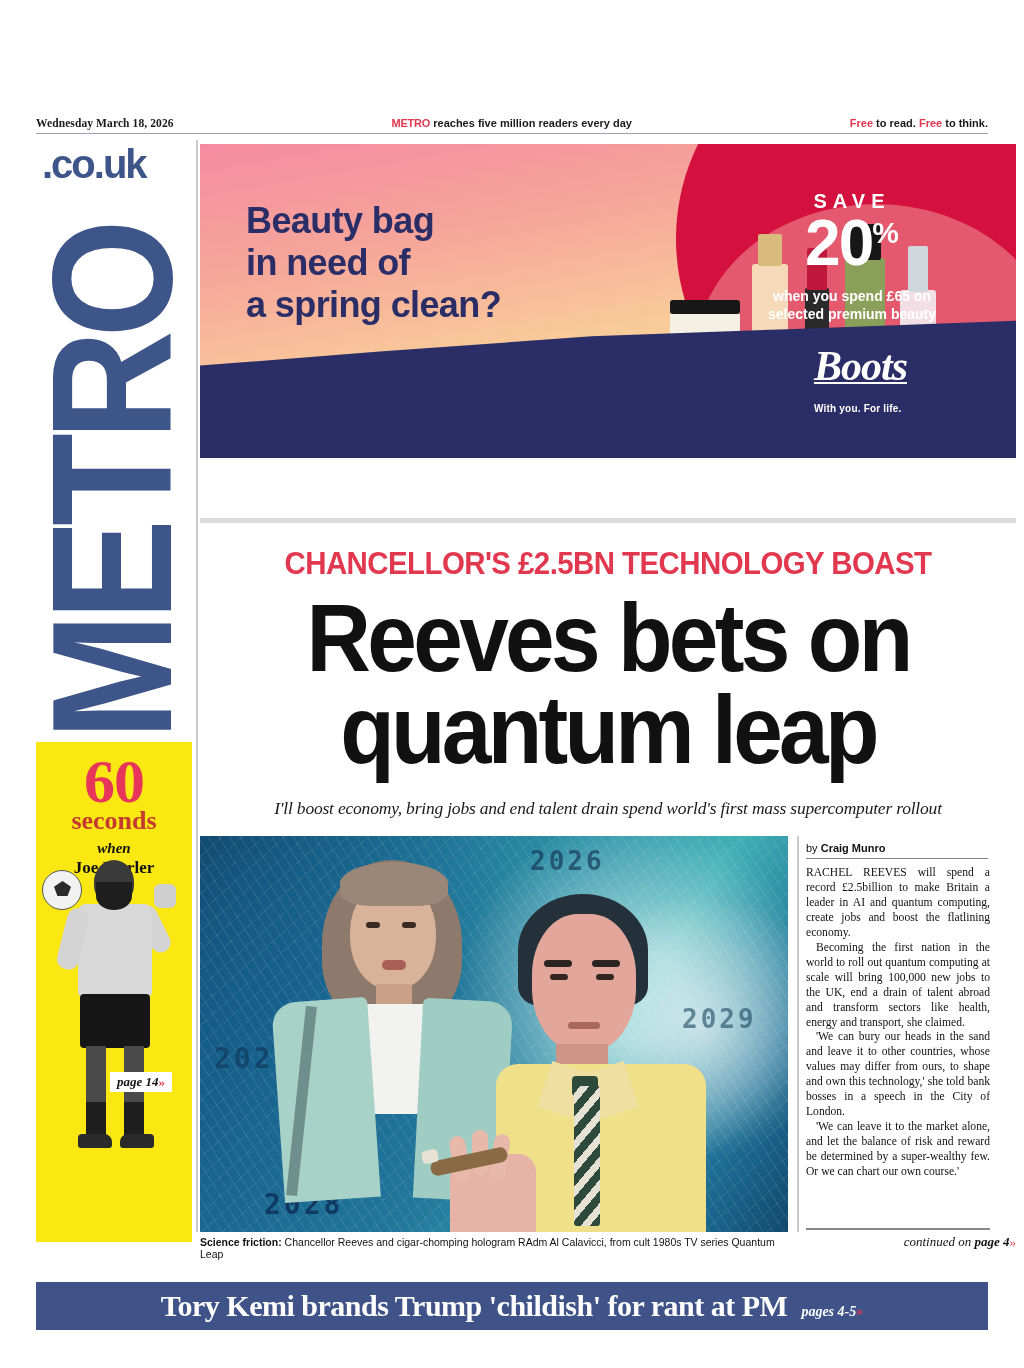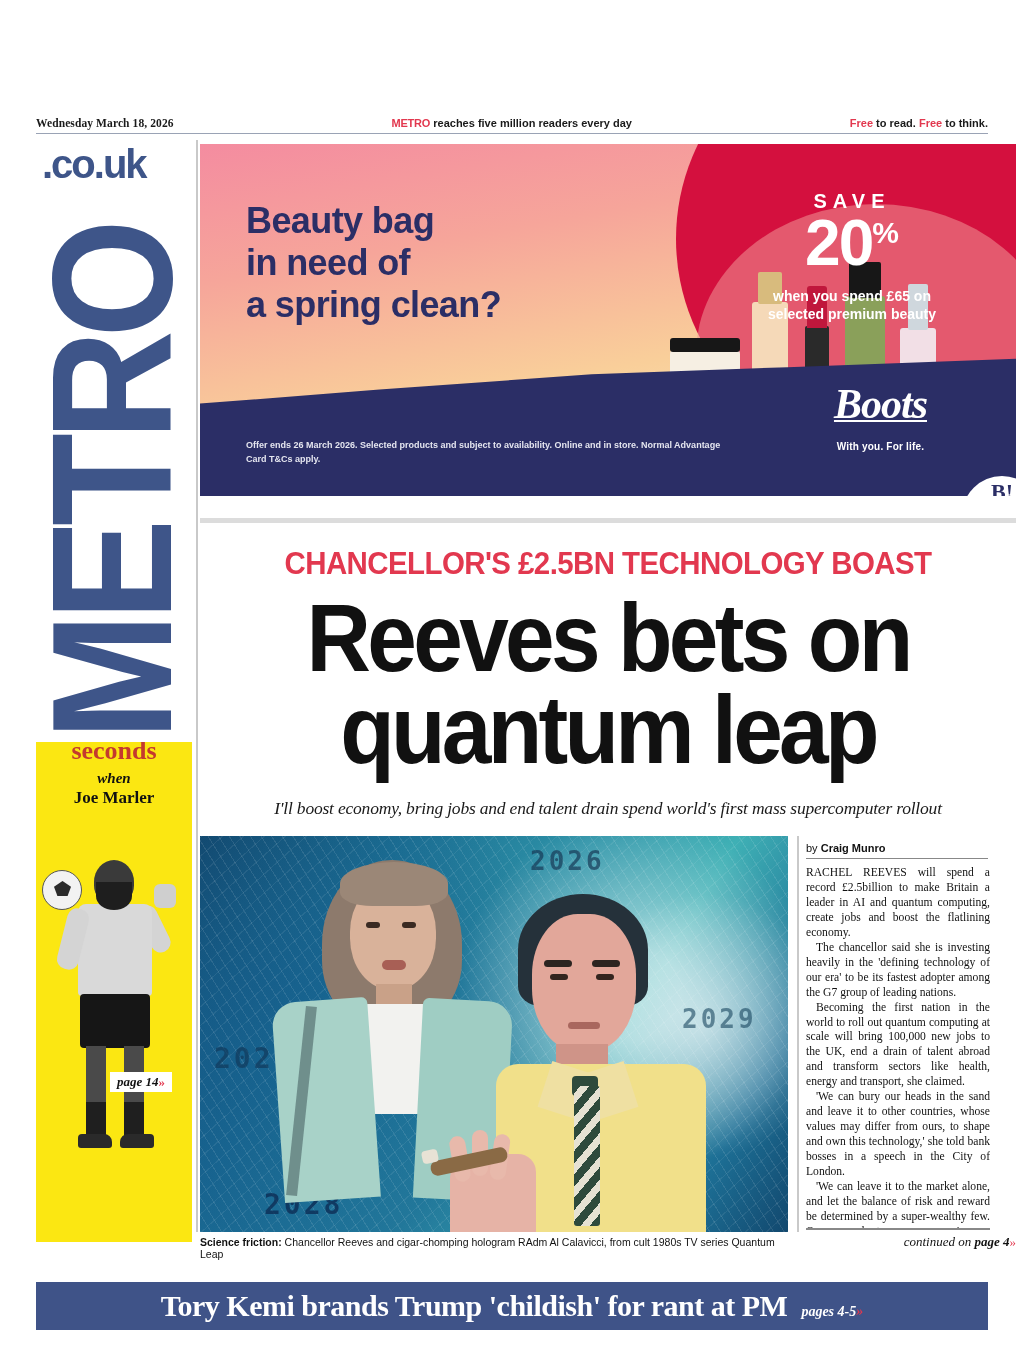--- a/index.html
+++ b/index.html
@@ -102,21 +102,21 @@
   .page14-tag {
     position: absolute; left: 110px; top: 1072px;
     background: #ffffff; padding: 2px 7px;
     font-family: "Liberation Serif", serif; font-weight: bold; font-style: italic;
     font-size: 13px; color: #111; border: 0;
   }
   .page14-tag .arrow { color: #e2384f; font-style: normal; }
 
   
   .ad {
-    position: absolute; left: 200px; top: 144px; width: 816px; height: 352px;
+    position: absolute; left: 200px; top: 144px; width: 816px; height: 314px;
     overflow: hidden;
     background: linear-gradient(170deg, #f48ca0 0%, #f6a59a 28%, #f9cf9a 60%, #fbe5b4 82%, #fdf0cf 100%);
     text-decoration: underline;
   }
   .ad-red-blob {
     position: absolute; right: -90px; top: -120px; width: 430px; height: 430px;
     border-radius: 50%; background: #d4103e;
   }
   .ad-pink-blob {
     position: absolute; right: -40px; top: 60px; width: 360px; height: 300px;
@@ -145,21 +145,21 @@
   .ad-shop {
     position: absolute; left: 46px; bottom: 78px;
     font-family: "Liberation Sans", sans-serif; font-weight: bold;
     font-size: 21px; color: #ffffff;
   }
   .ad-terms {
     position: absolute; left: 46px; bottom: 30px; width: 480px;
     font-size: 9px; line-height: 1.5; color: #e4e5ef; font-weight: bold;
   }
   .ad-boots {
-    position: absolute; right: 89px; bottom: 44px; text-align: center;
+    position: absolute; right: 109px; bottom: 44px; text-align: left;
   }
   .ad-boots .boots-word {
     font-family: "Liberation Serif", serif; font-style: italic; font-weight: bold;
     font-size: 42px; color: #fff; letter-spacing: -1px; line-height: 1;
     text-decoration: underline; text-decoration-thickness: 2px; text-underline-offset: 2px;
   }
   .ad-boots .boots-tag { font-size: 10px; color: #fff; font-weight: bold; margin-top: 16px; letter-spacing: .2px; }
 
   
   .prod { position: absolute; bottom: 90px; }
@@ -320,20 +320,21 @@
   <div class="masthead">
     <div class="masthead-inner">
       <div class="metro-word">METRO</div>
     </div>
   </div>
 
   <div class="v-rule-left"></div>
   <div class="v-rule-right"></div>
 
   <div class="sixty-panel">
+    <div class="sixty-60">60</div>
     <div class="sixty-seconds">seconds</div>
     <div class="sixty-with">when</div>
     <div class="sixty-name">Joe Marler</div>
     <div class="figure-wrap">
       <div class="ball"></div>
       <div class="fig-arm-r"></div>
       <div class="fig-hand"></div>
       <div class="fig-body"></div>
       <div class="fig-arm-l"></div>
       <div class="fig-head"></div>
@@ -381,21 +382,20 @@
       <div class="ad-save">SAVE</div>
       <div class="ad-20"><span>20</span><sup>%</sup></div>
       <div class="ad-spend">when you spend £65 on selected premium beauty</div>
     </div>
 
     <div class="ad-points">
       <div class="b-mark">B!</div>
 
     </div>
 
-    <div class="ad-terms">Offer ends 26 March 2026. Selected products and subject to availability. Online and in store. Normal Advantage Card T&amp;Cs apply.</div>
     <div class="ad-boots">
       <div class="boots-word">Boots</div>
       <div class="boots-tag">With you. For life.</div>
     </div>
   </div>
   <div class="rule-below-ad"></div>
 
   <div class="kicker">CHANCELLOR'S £2.5BN TECHNOLOGY BOAST</div>
   <div class="headline">
     <div>Reeves bets on</div>
@@ -445,21 +445,20 @@
     <div class="cigar-ash"></div>
   </div>
 
   <div class="caption"><b>Science friction:</b><span> Chancellor Reeves and cigar-chomping hologram RAdm Al Calavicci, from cult 1980s TV series Quantum Leap</span></div>
 
   <div class="continued"><span>continued on </span><b>page 4</b><span class="arrow">»</span></div>
 
   <div class="byline"><span class="by">by </span><span>Craig Munro</span></div>
   <div class="article">
     <p class="lead">RACHEL REEVES will spend a record £2.5billion to make Britain a leader in AI and quantum computing, create jobs and boost the flatlining economy.</p>
-    <p>The chancellor said she is investing heavily in the 'defining technology of our era' to be its fastest adopter among the G7 group of leading nations.</p>
     <p>Becoming the first nation in the world to roll out quantum computing at scale will bring 100,000 new jobs to the UK, end a drain of talent abroad and transform sectors like health, energy and transport, she claimed.</p>
     <p>'We can bury our heads in the sand and leave it to other countries, whose values may differ from ours, to shape and own this technology,' she told bank bosses in a speech in the City of London.</p>
     <p>'We can leave it to the market alone, and let the balance of risk and reward be determined by a super-wealthy few. Or we can chart our own course.'</p>
 
   </div>
   <div class="article-rule"></div>
 
   <div class="banner">
     <div class="banner-text">Tory Kemi brands Trump 'childish' for rant at PM</div>
     <div class="banner-pages"><span>pages 4-5</span><span class="arrow">»</span></div>

